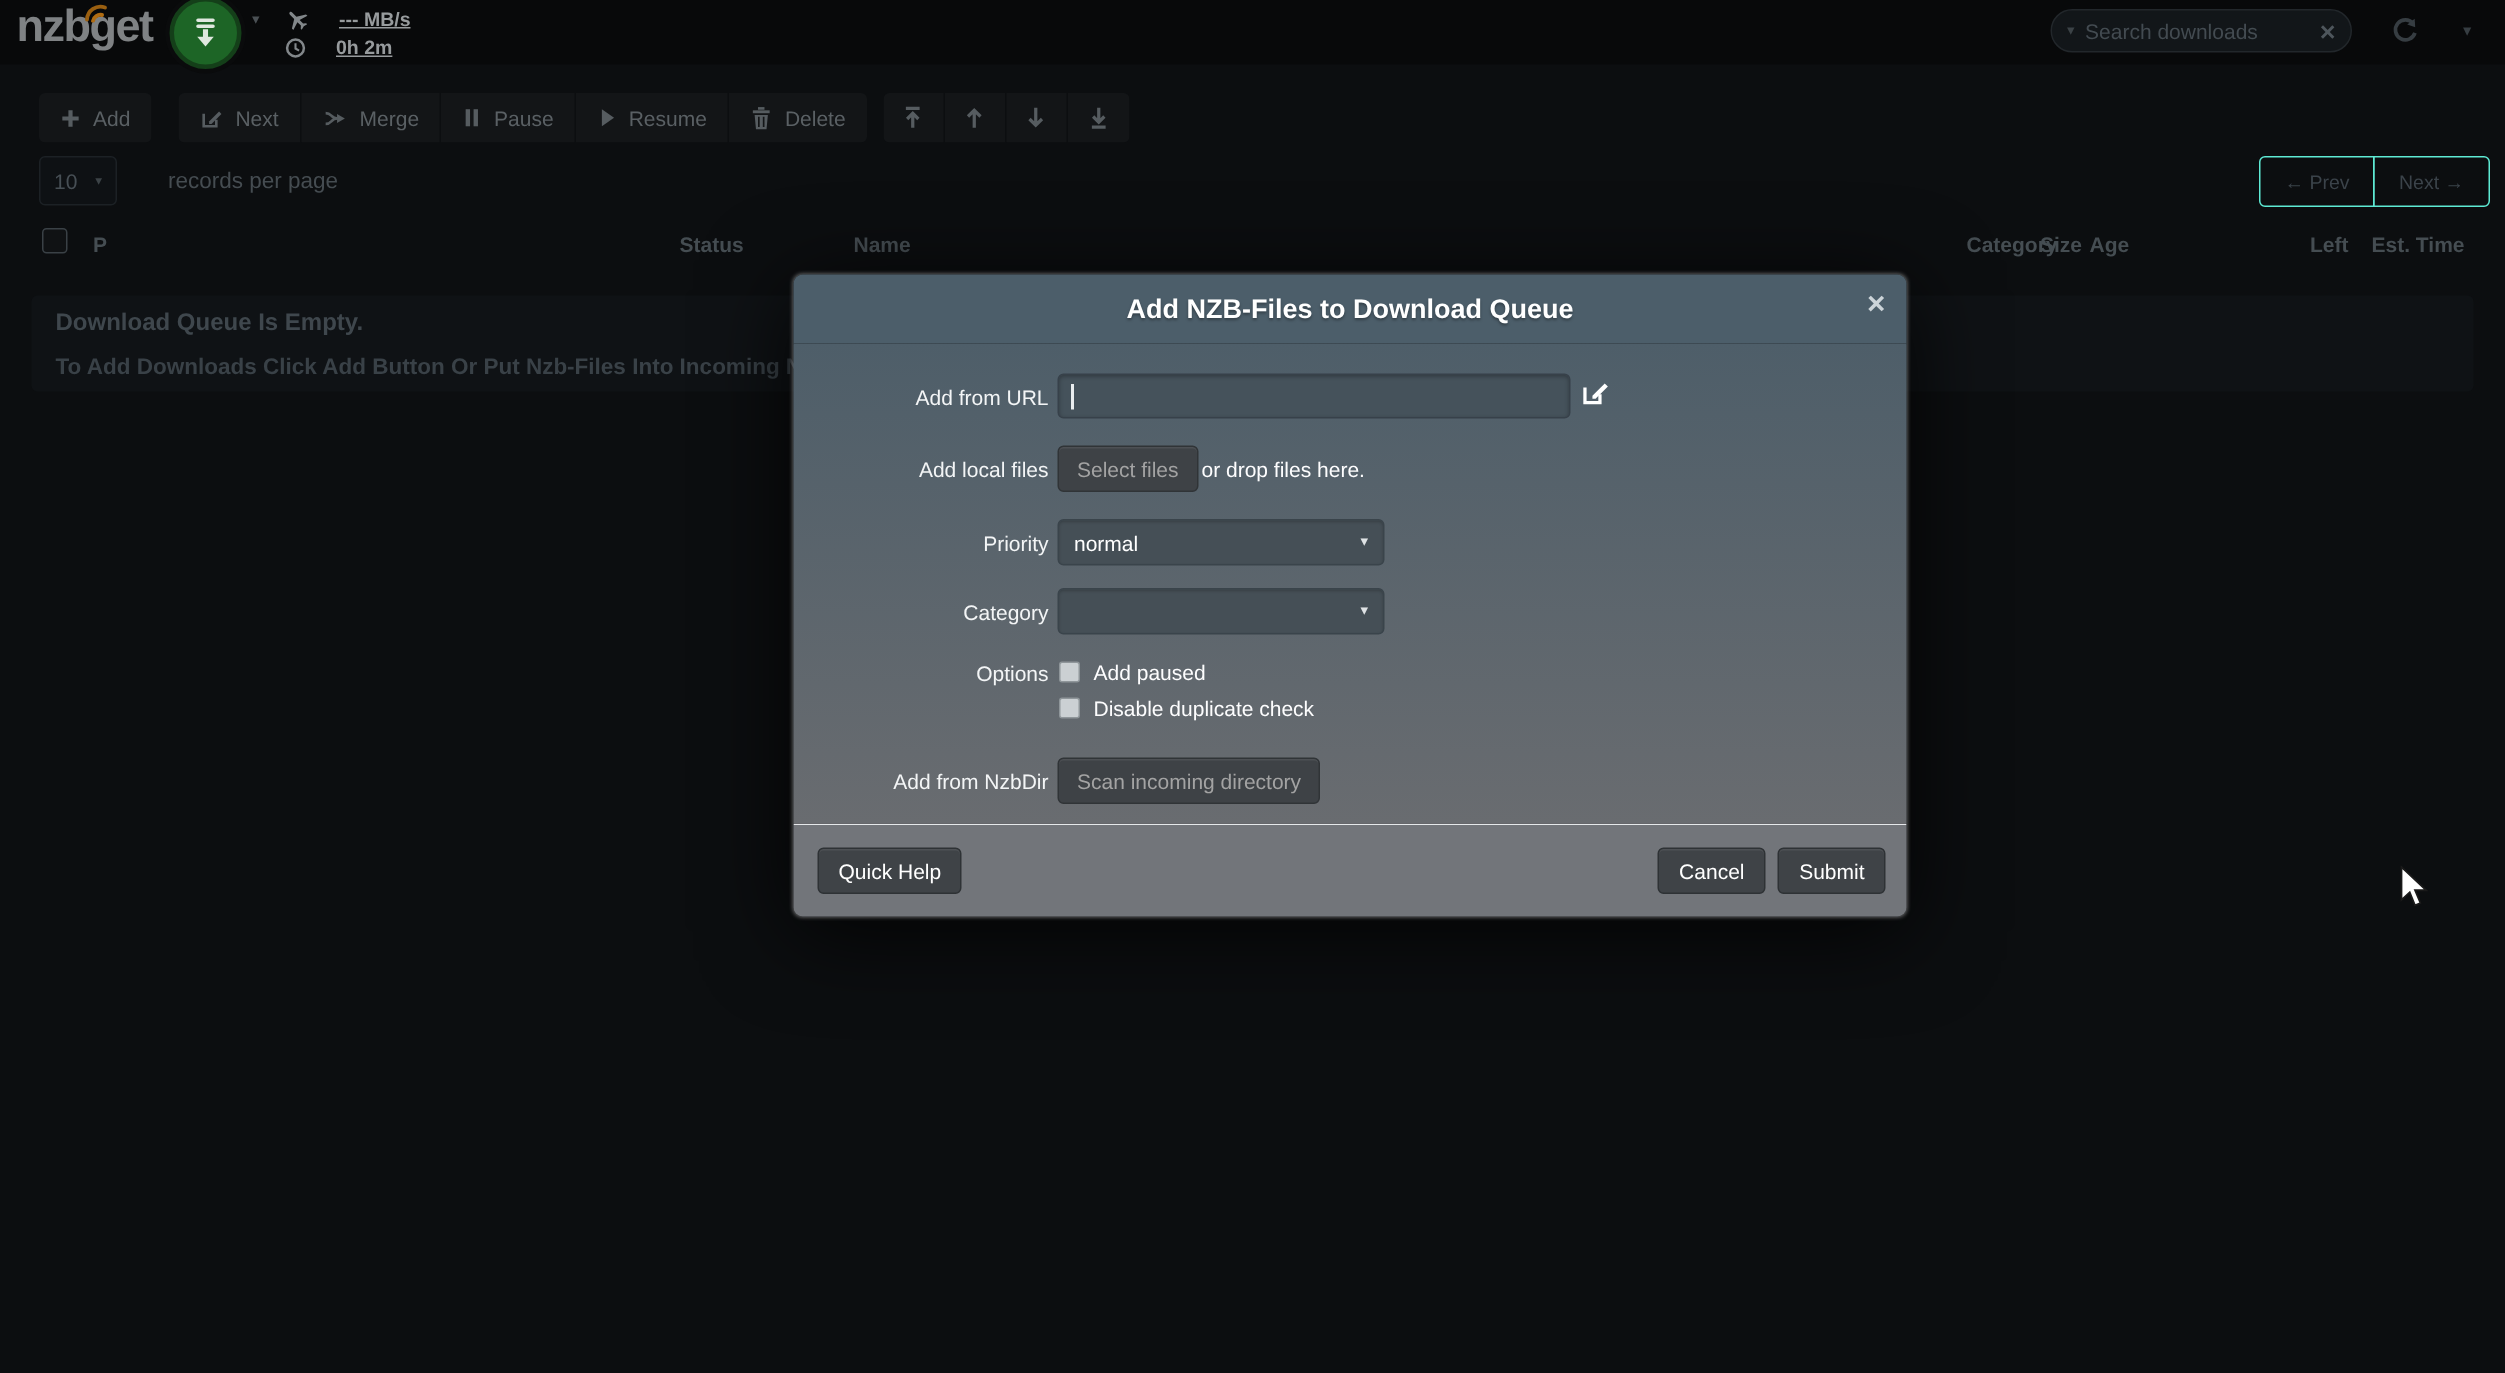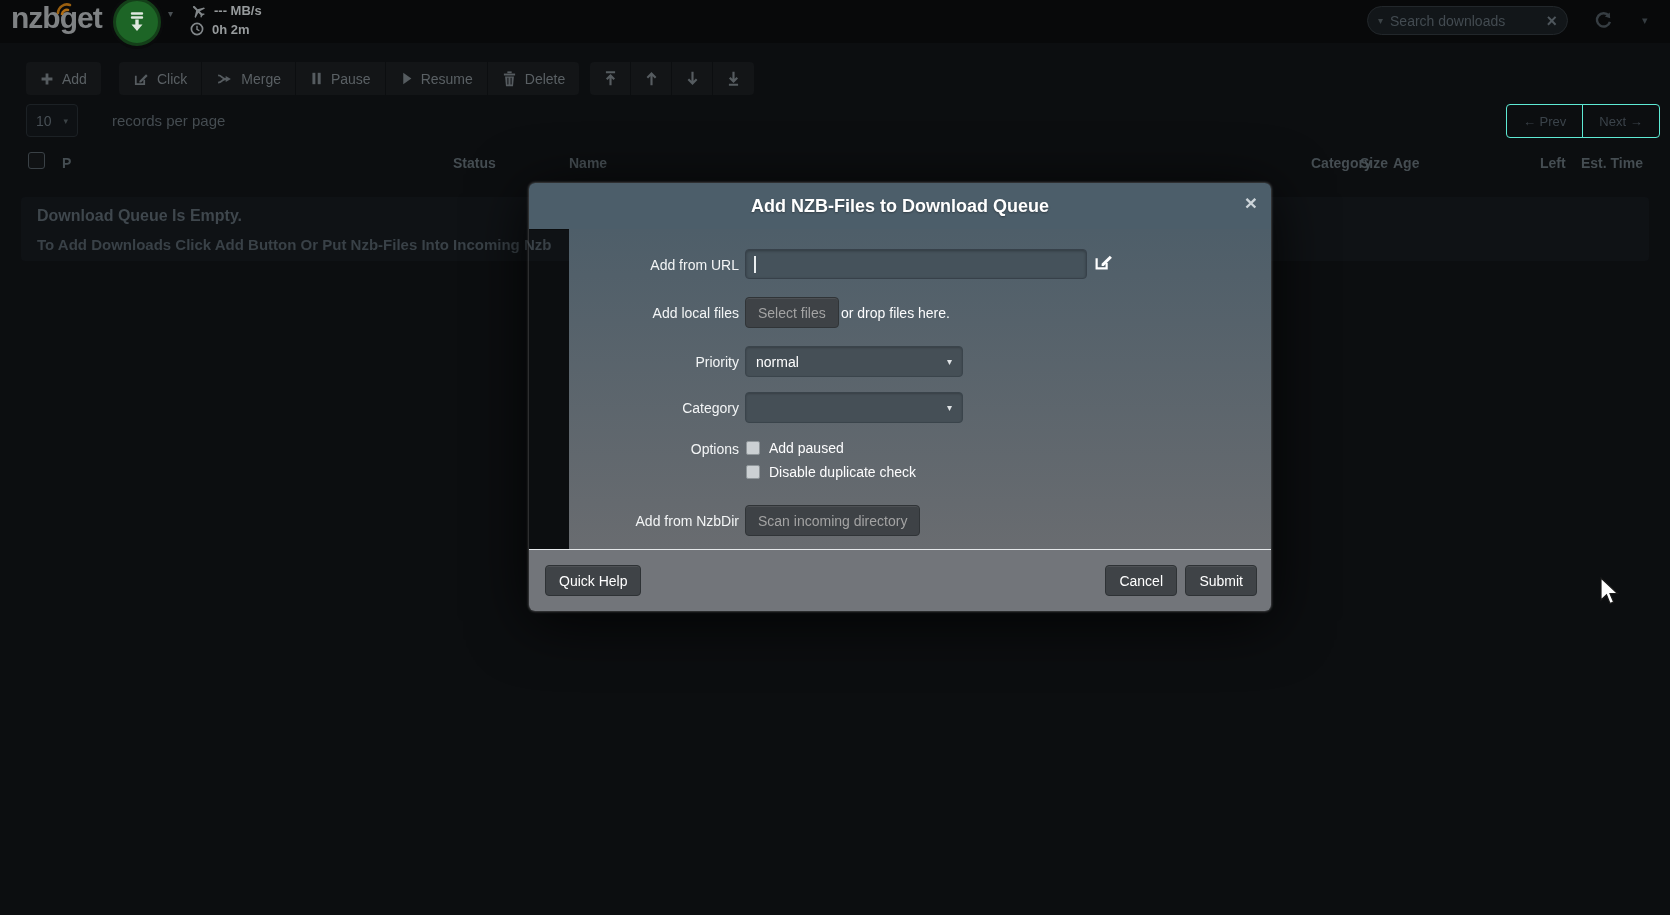--- a/index.html
+++ b/index.html
@@ -9,21 +9,21 @@
 
   
   .navbar { position:absolute; top:0; left:0; right:0; height:43px; background:#08090a; }
   .logo-text { position:absolute; left:11px; top:1px; font-size:30px; font-weight:bold; color:#7f8284; letter-spacing:-1px; }
   .signal-arcs { position:absolute; left:55px; top:1px; }
   .logo-btn { position:absolute; left:113px; top:-2px; width:48px; height:48px; border-radius:50%;
               background:#1d6526; border:3px solid #143f19; box-shadow:0 0 0 3px #0a0b0c;
               display:flex; align-items:center; justify-content:center; z-index:5; cursor:pointer; }
   .logo-caret { position:absolute; left:168px; top:8px; font-size:10px; color:#4a5054; }
   .statusbox { position:absolute; left:190px; top:3px; }
-  .statusrow { display:flex; align-items:flex-start; gap:8px; height:19px; color:#979b9d; font-size:13px; font-weight:bold; }
+  .statusrow { display:flex; align-items:center; gap:20px; height:19px; color:#979b9d; font-size:13px; font-weight:bold;text-decoration:underline; }
   .statusrow .sicon { color:#82878a; display:flex; }
 
   .tabs { position:absolute; left:615px; top:0; height:43px; display:flex; align-items:center; gap:38px; }
   .tab { font-size:15px; color:#555b60; cursor:pointer; display:flex; align-items:center; }
   .tab.active { color:#8b7434; }
   .badge { margin-left:9px; background:#24384a; color:#64798b; font-size:12px; font-weight:bold;
            padding:2px 10px; border-radius:10px; }
 
   .search-pill { position:absolute; left:1367px; top:6px; width:201px; height:29px; border-radius:15px;
                  background:#121619; border:1px solid #22272b; display:flex; align-items:center; padding:0 10px; gap:7px; }
@@ -70,21 +70,21 @@
   
   .modal { position:absolute; left:529px; top:183px; width:742px; height:428px; border-radius:6px;
            box-shadow:0 0 3px rgba(255,255,255,0.45), 0 10px 60px rgba(0,0,0,0.85); z-index:10; }
   .modal-header { position:absolute; top:0; left:0; right:0; height:46px; background:#4c5e6a;
                   border-radius:6px 6px 0 0; box-shadow:0 1px 0 rgba(0,0,0,0.25); }
   .modal-title { text-align:center; line-height:46px; font-size:18px; font-weight:bold; color:#ffffff;
                  text-shadow:0 1px 2px rgba(0,0,0,0.35); }
   .modal-close { position:absolute; right:14px; top:9px; font-size:21px; font-weight:bold; color:#ccd4d9;
                  cursor:pointer; line-height:1; }
   .modal-body { position:absolute; top:46px; left:0; right:0; bottom:62px;
-                background:linear-gradient(#4e5e69,#696c70);margin-left:40px; }
+                background:linear-gradient(#4e5e69,#696c70); }
   .mlabel { position:absolute; width:170px; text-align:right; color:#f3f5f6; font-size:14px; }
 
   .url-input { position:absolute; left:176px; top:20px; width:342px; height:30px; background:#45525b;
                border:1px solid #37414a; border-radius:4px; box-shadow:inset 0 1px 3px rgba(0,0,0,0.3); }
   .text-caret { position:absolute; left:8px; top:6px; width:2px; height:17px; background:#e9edef; }
   .url-edit-icon { position:absolute; left:524px; top:23px; color:#fff; cursor:pointer; display:flex; }
 
   .mbtn { position:absolute; height:31px; background:#3e4246; border:1px solid #303437; border-radius:4px;
           color:#a3a3a3; font-size:14px; display:flex; align-items:center; padding:0 12px; cursor:pointer;
           box-shadow:inset 0 1px 0 rgba(255,255,255,0.08); }
@@ -176,21 +176,21 @@
       </div>
     </div>
     <div class="tgroup">
       <div class="tbtn">
         <span class="ticon">
           <svg width="16" height="16" viewBox="0 0 20 20">
             <path d="M3.5 6v10.5H14V11" fill="none" stroke="currentColor" stroke-width="2.2"></path>
             <path d="M8 12.5l8.3-8.3 2 2-8.3 8.3H8z" fill="currentColor"></path>
           </svg>
         </span>
-          <span>Click</span>
+          <span>Next</span>
       </div>
       <div class="tbtn">
         <span class="ticon">
           <svg width="17" height="16" viewBox="0 0 20 20">
             <path d="M2 5.5c5.5 0 4 4.5 10 4.5M2 14.5c5.5 0 4-4.5 10-4.5" fill="none" stroke="currentColor" stroke-width="2.2"></path>
             <path d="M11.5 6.2v7.6L18 10z" fill="currentColor"></path>
           </svg>
         </span>
           <span>Merge</span>
       </div>

